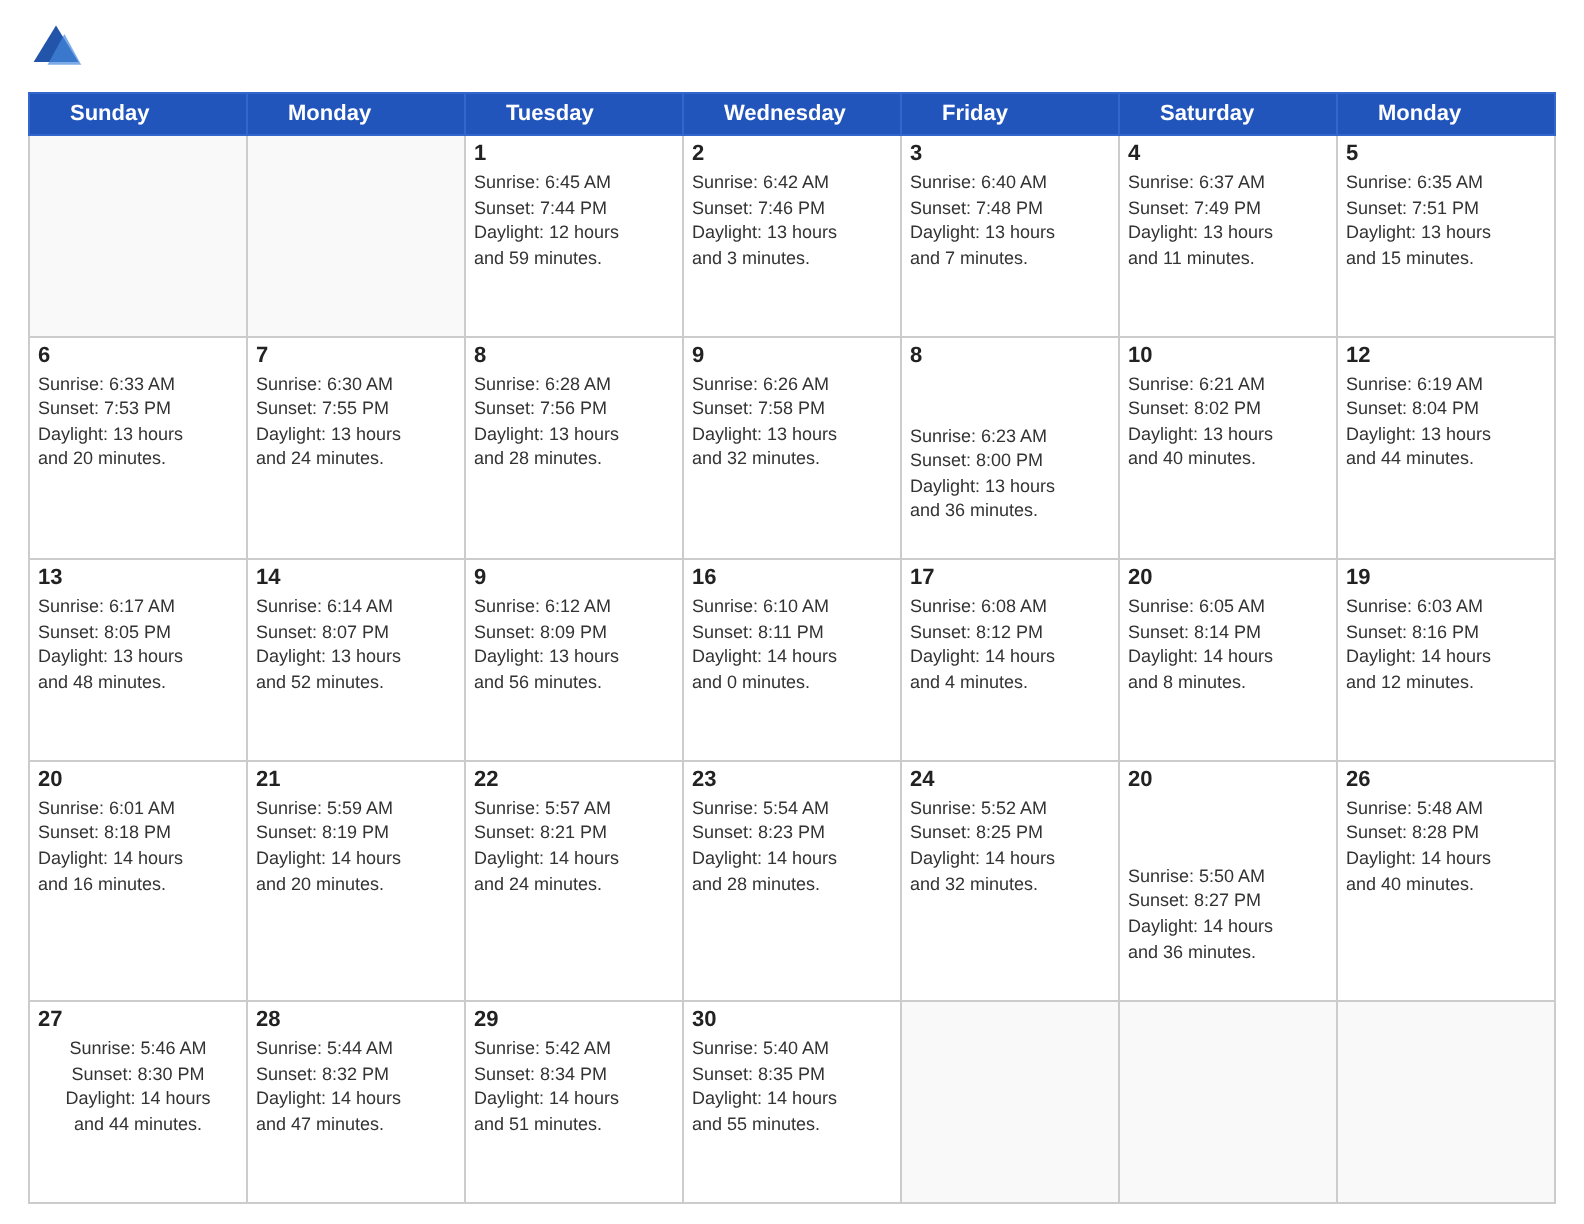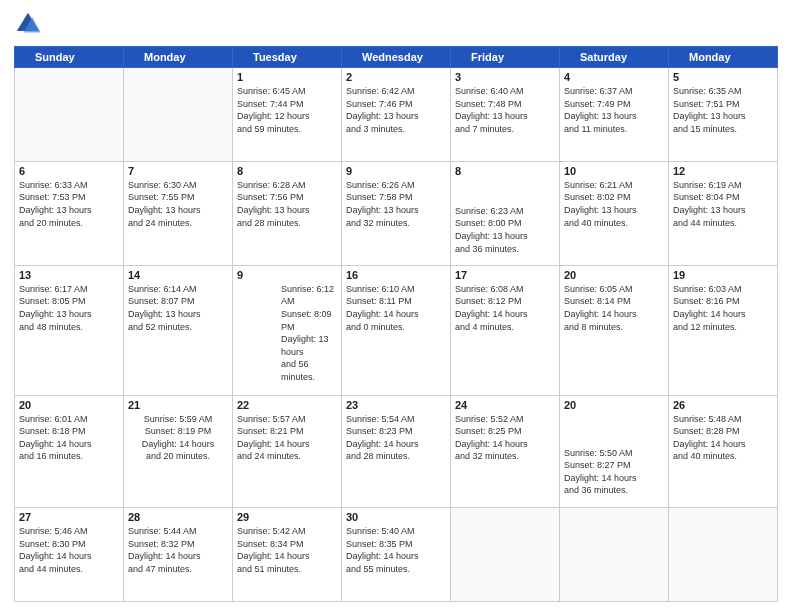--- a/index.html
+++ b/index.html
@@ -235,21 +235,21 @@
           </td>
           <td>
             <div class="day-num">14</div>
             <div class="day-info" style="white-space: pre-line;">Sunrise: 6:14 AM
 Sunset: 8:07 PM
 Daylight: 13 hours
 and 52 minutes.</div>
           </td>
           <td>
             <div class="day-num">9</div>
-            <div class="day-info" style="white-space: pre-line; margin-left: 44px;">Sunrise: 6:12 AM
+            <div class="day-info" style="white-space: pre-line;">Sunrise: 6:12 AM
 Sunset: 8:09 PM
 Daylight: 13 hours
 and 56 minutes.</div>
           </td>
           <td>
             <div class="day-num">16</div>
             <div class="day-info" style="white-space: pre-line;">Sunrise: 6:10 AM
 Sunset: 8:11 PM
 Daylight: 14 hours
 and 0 minutes.</div>
@@ -279,21 +279,21 @@
         <tr>
           <td>
             <div class="day-num">20</div>
             <div class="day-info" style="white-space: pre-line;">Sunrise: 6:01 AM
 Sunset: 8:18 PM
 Daylight: 14 hours
 and 16 minutes.</div>
           </td>
           <td>
             <div class="day-num">21</div>
-            <div class="day-info" style="white-space: pre-line; text-align: center;">Sunrise: 5:59 AM
+            <div class="day-info" style="white-space: pre-line;">Sunrise: 5:59 AM
 Sunset: 8:19 PM
 Daylight: 14 hours
 and 20 minutes.</div>
           </td>
           <td>
             <div class="day-num">22</div>
             <div class="day-info" style="white-space: pre-line;">Sunrise: 5:57 AM
 Sunset: 8:21 PM
 Daylight: 14 hours
 and 24 minutes.</div>
@@ -323,21 +323,21 @@
             <div class="day-num">26</div>
             <div class="day-info" style="white-space: pre-line;">Sunrise: 5:48 AM
 Sunset: 8:28 PM
 Daylight: 14 hours
 and 40 minutes.</div>
           </td>
         </tr>
         <tr>
           <td>
             <div class="day-num">27</div>
-            <div class="day-info" style="white-space: pre-line;">Sunrise: 5:46 AM
+            <div class="day-info" style="white-space: pre-line; text-align: center;">Sunrise: 5:46 AM
 Sunset: 8:30 PM
 Daylight: 14 hours
 and 44 minutes.</div>
           </td>
           <td>
             <div class="day-num">28</div>
             <div class="day-info" style="white-space: pre-line;">Sunrise: 5:44 AM
 Sunset: 8:32 PM
 Daylight: 14 hours
 and 47 minutes.</div>

